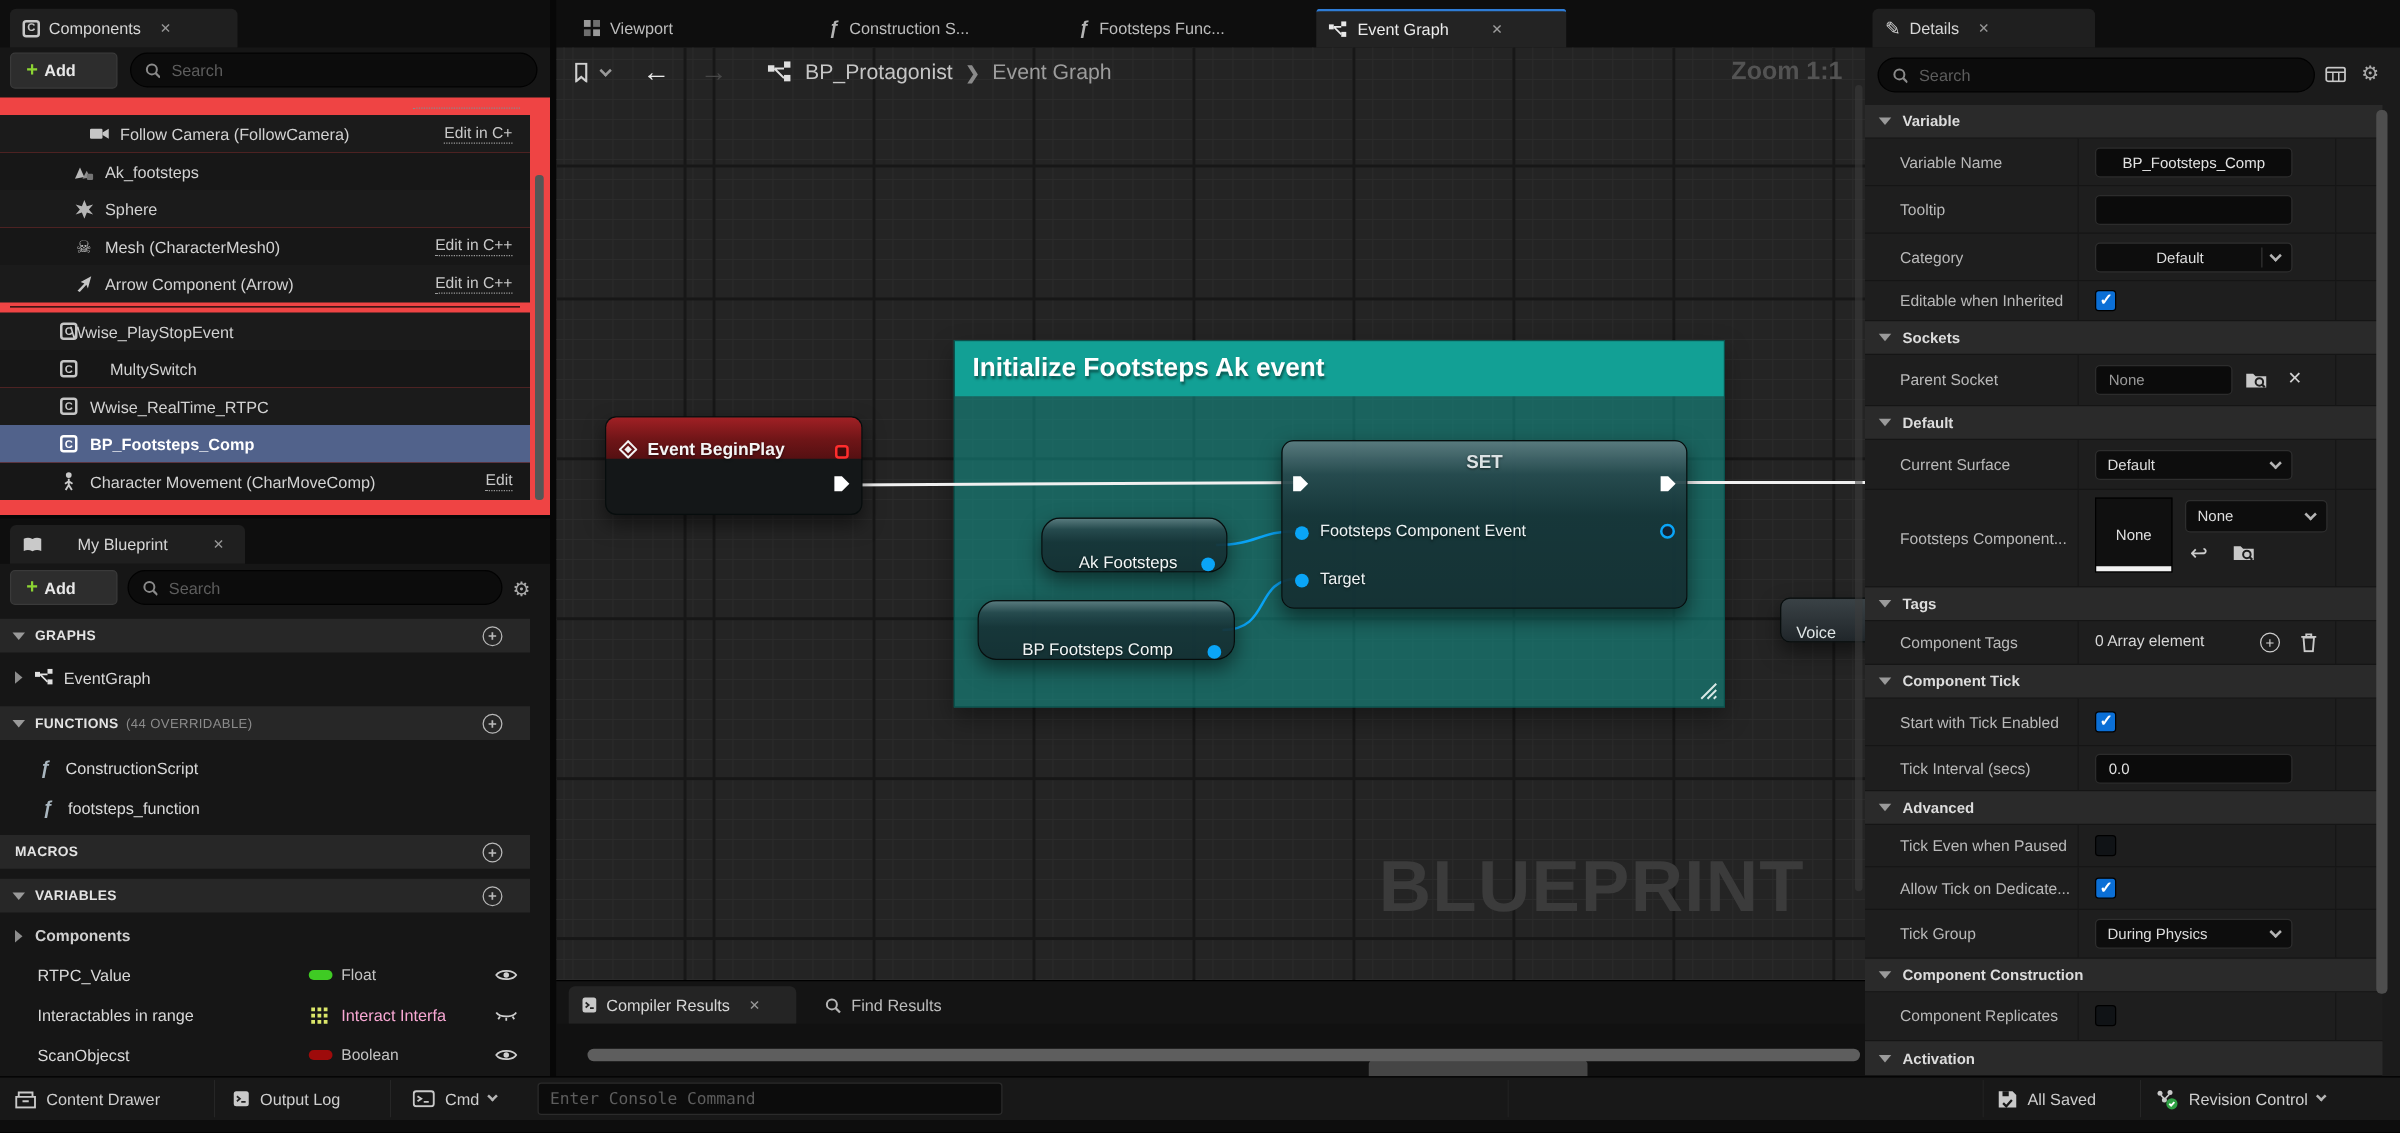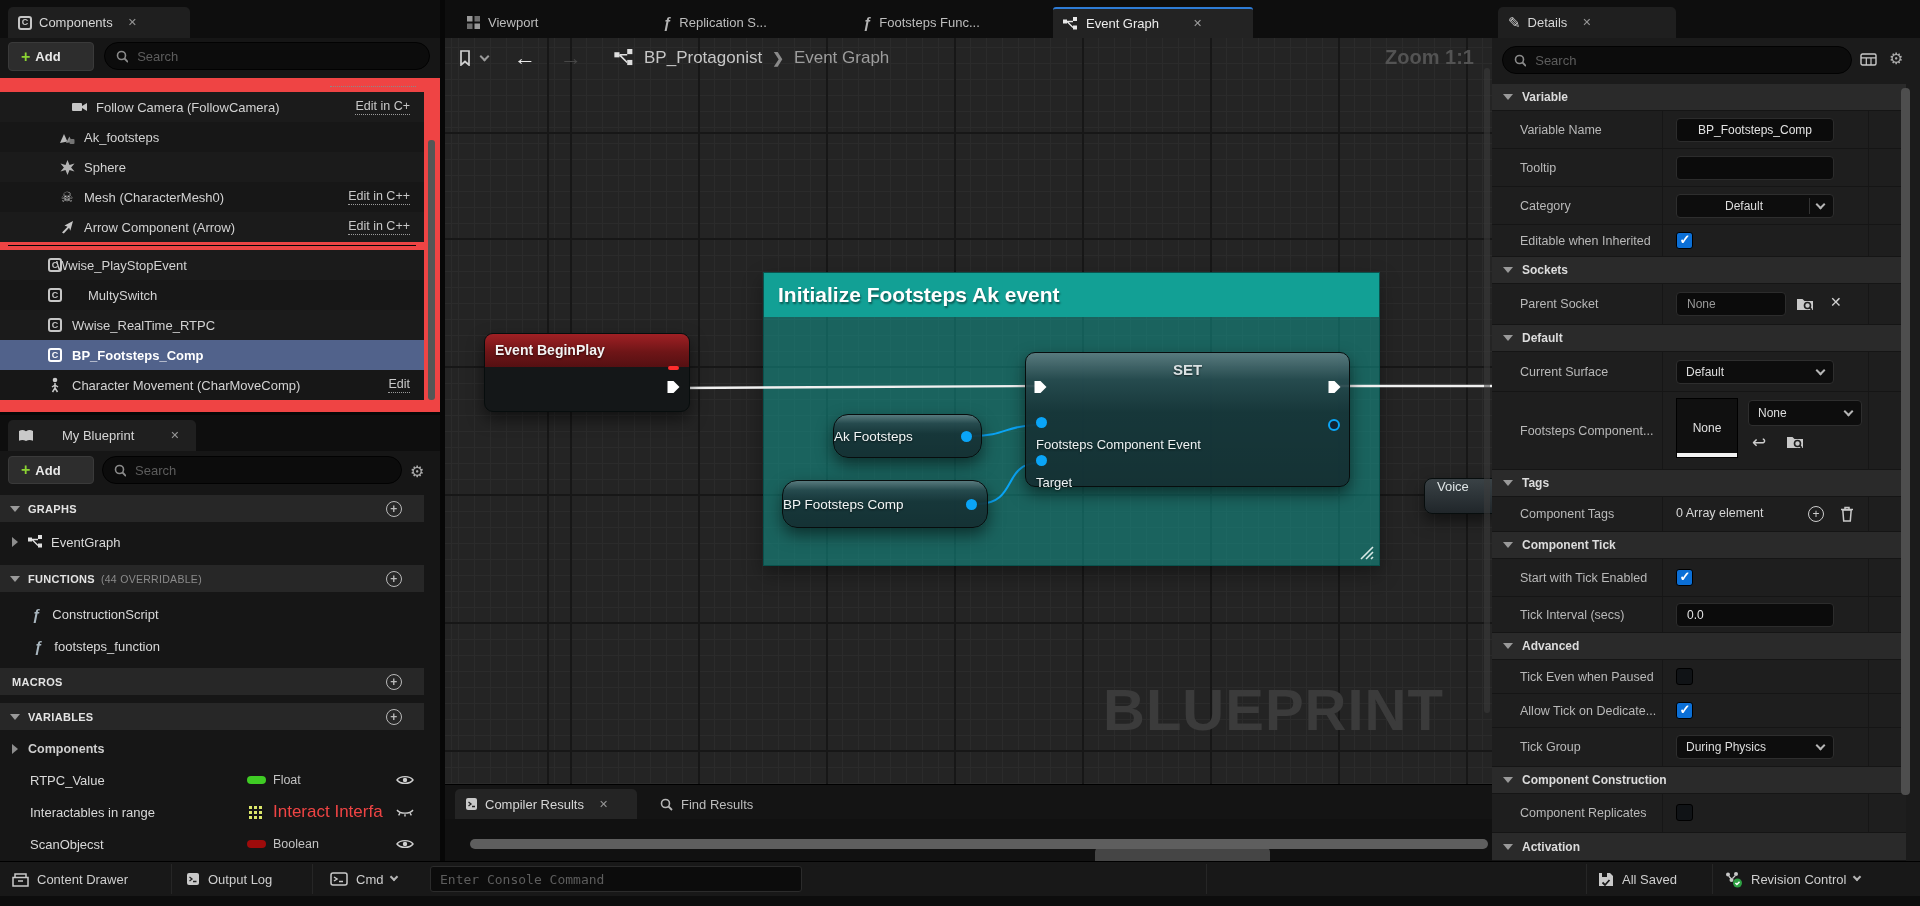--- a/index.html
+++ b/index.html
@@ -1,19 +1,19 @@
 <!DOCTYPE html>
 <html><head>
 <meta charset="utf-8">
 <style>
   html,body{margin:0;padding:0;background:#000;}
   *{box-sizing:border-box;font-family:"Liberation Sans",sans-serif;}
   #app{position:relative;width:1920px;height:906px;background:#070707;overflow:hidden;color:#ccc;}
   .abs{position:absolute;}
-  .flex{display:flex;align-items:flex-start;flex-direction:column;}
+  .flex{display:flex;align-items:flex-end;}
   svg{display:block;}
   input{outline:none;}
   input::placeholder{color:#5d5d5d;}
 
   
   .panel{position:absolute;background:#161616;}
   .tabbar{position:absolute;left:0;right:0;top:0;height:38px;background:#0e0e0e;}
   .ptab{position:absolute;top:7px;height:31px;background:#1f1f1f;border-radius:5px 5px 0 0;display:flex;align-items:center;padding:0 10px;gap:7px;font-size:13px;color:#d6d6d6;}
   .ptab .x{color:#969696;font-size:11px;margin-left:8px;}
   .addbtn{position:absolute;height:29px;background:#2d2d2d;border:1px solid #3a3a3a;border-radius:4px;display:flex;align-items:center;gap:5px;padding:0 12px;font-size:13px;color:#e8e8e8;font-weight:bold;}
@@ -273,21 +273,21 @@
       <span style="position:absolute;left:396px;">
           <svg width="18" height="12">
             <path d="M1 6C4 1.5 14 1.5 17 6 14 10.5 4 10.5 1 6z" fill="none" stroke="#cfcfcf" stroke-width="1.4"></path>
             <circle cx="9" cy="6" r="2.2" fill="#cfcfcf"></circle>
           </svg>
         </span>
     </div>
     <div class="mbrow" style="top:383px;">
       <span style="margin-left:30px;">Interactables in range</span>
       <span class="grid9" style="position:absolute;left:249px;top:8px;background:#dbe66a;box-shadow:5px 0 #dbe66a,10px 0 #dbe66a,0 5px #dbe66a,5px 5px #dbe66a,10px 5px #dbe66a,0 10px #dbe66a,5px 10px #dbe66a,10px 10px #dbe66a;"></span>
-      <span style="position:absolute;left:273px;font-size:17px;color:#ef4444;">Interact Interfa</span>
+      <span style="position:absolute;left:273px;font-size:13px;color:#f9a8d4;">Interact Interfa</span>
       <span style="position:absolute;left:396px;">
           <svg width="18" height="12">
             <path d="M1 4c3 4.2 13 4.2 16 0" fill="none" stroke="#cfcfcf" stroke-width="1.4"></path>
             <path d="M4 7.2 2.6 9.4M9 8.2v2.4M14 7.2l1.4 2.2" stroke="#cfcfcf" stroke-width="1.4"></path>
           </svg>
         </span>
     </div>
     <div class="mbrow" style="top:415px;">
       <span style="margin-left:30px;">ScanObjecst</span>
       <span class="pill" style="position:absolute;left:247px;background:#9e0b0b;"></span>
@@ -307,21 +307,21 @@
         <svg width="13" height="13">
             <rect x="0" y="0" width="5.5" height="5.5" fill="#9a9a9a"></rect>
             <rect x="7.5" y="0" width="5.5" height="5.5" fill="#6e6e6e"></rect>
             <rect x="0" y="7.5" width="5.5" height="5.5" fill="#6e6e6e"></rect>
             <rect x="7.5" y="7.5" width="5.5" height="5.5" fill="#9a9a9a"></rect>
           </svg>
         <span>Viewport</span>
       </div>
       <div class="gtab" style="left:208px;">
         <span class="fglyph" style="color:#b3b3b3;">ƒ</span>
-        <span>Replication S...</span>
+        <span>Construction S...</span>
       </div>
       <div class="gtab" style="left:408px;">
         <span class="fglyph" style="color:#b3b3b3;">ƒ</span>
         <span>Footsteps Func...</span>
       </div>
       <div class="gtab active" style="left:608px;width:200px;">
         <svg width="15" height="14" viewBox="0 0 15 14">
             <rect x="0" y="2.5" width="4" height="4" fill="#e8e8e8"></rect>
             <rect x="10" y="0" width="4" height="4" fill="#e8e8e8"></rect>
             <rect x="10" y="8.5" width="4" height="4" fill="#e8e8e8"></rect>

